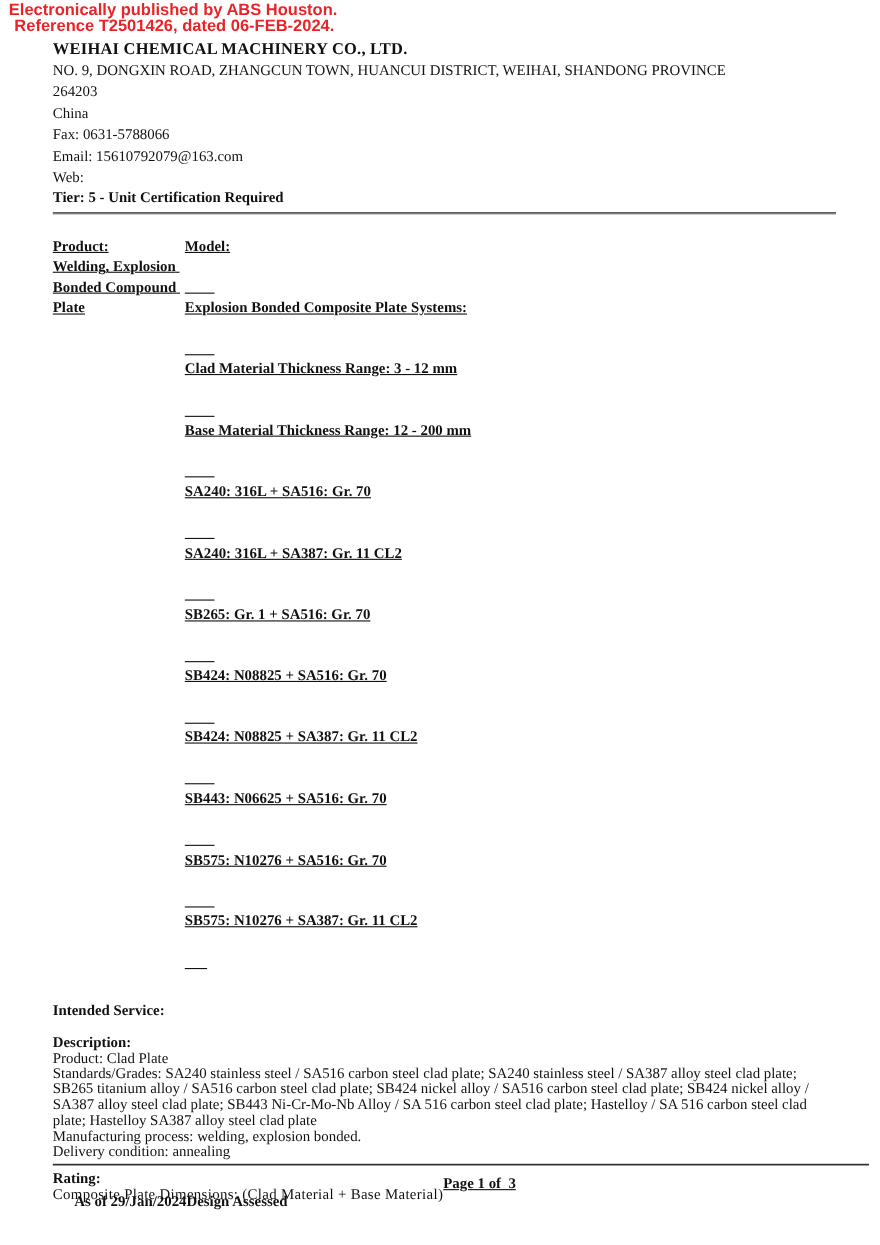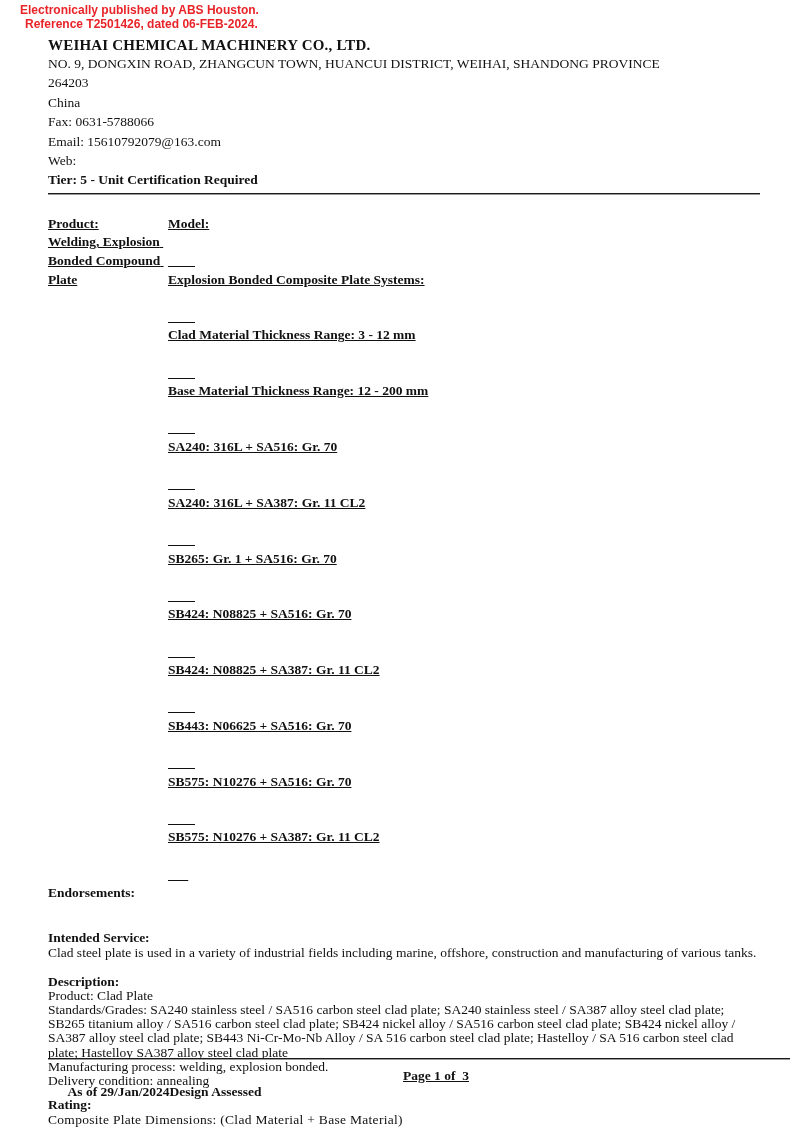--- a/index.html
+++ b/index.html
@@ -8,23 +8,23 @@
     position: relative;
     width: 800px;
     height: 1132px;
     background: #ffffff;
     color: #111111;
     font-family: "Liberation Serif", "DejaVu Serif", serif;
     overflow: hidden;
   }
   
   .notice {
-    padding: 3px 0 0 20px;
+    padding: 3px 0 0 8px;
     font-family: "Liberation Sans", "DejaVu Sans", sans-serif;
-    font-size: 12px;
+    font-size: 15px;
     line-height: 14px;
     font-weight: bold;
   }
   .notice .line2 { padding-left: 5px; }
   
   .content { padding: 0 40px 0 48px; }
   .company {
     margin-top: 6px;
     font-size: 15px;
     font-weight: bold;
@@ -122,25 +122,23 @@
         <div>SA240: 316L + SA387: Gr. 11 CL2</div>
         <div>SB265: Gr. 1 + SA516: Gr. 70</div>
         <div>SB424: N08825 + SA516: Gr. 70</div>
         <div>SB424: N08825 + SA387: Gr. 11 CL2</div>
         <div>SB443: N06625 + SA516: Gr. 70</div>
         <div>SB575: N10276 + SA516: Gr. 70</div>
         <div>SB575: N10276 + SA387: Gr. 11 CL2</div>
       </div>
     </div>
 
-    <div class="endorsements">Endorsements:</div>
 
     <div class="section sec-intended">
       <div class="heading">Intended Service:</div>
-      <div>Clad steel plate is used in a variety of industrial fields including marine, offshore, construction and manufacturing of various tanks.</div>
     </div>
 
     <div class="section sec-description">
       <div class="heading">Description:</div>
       <div>Product: Clad Plate</div>
       <div>Standards/Grades: SA240 stainless steel / SA516 carbon steel clad plate; SA240 stainless steel / SA387 alloy steel clad plate; SB265 titanium alloy / SA516 carbon steel clad plate; SB424 nickel alloy / SA516 carbon steel clad plate; SB424 nickel alloy / SA387 alloy steel clad plate; SB443 Ni-Cr-Mo-Nb Alloy / SA 516 carbon steel clad plate; Hastelloy / SA 516 carbon steel clad plate; Hastelloy SA387 alloy steel clad plate</div>
       <div>Manufacturing process: welding, explosion bonded.</div>
       <div>Delivery condition: annealing</div>
     </div>
 

